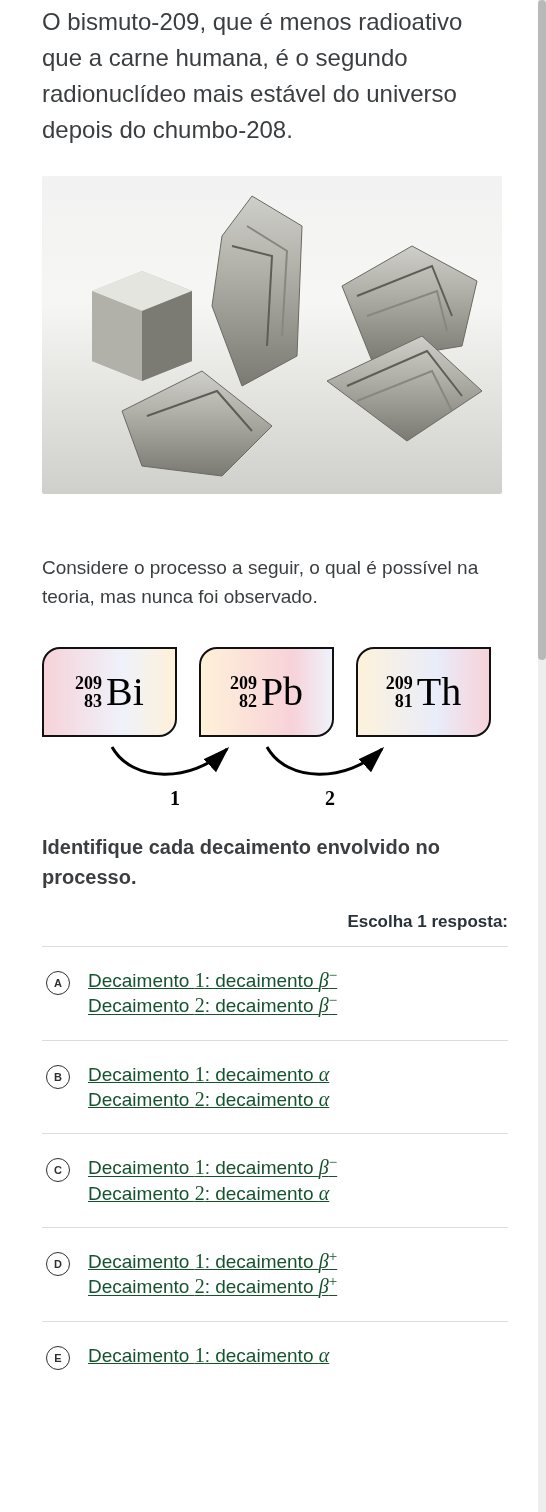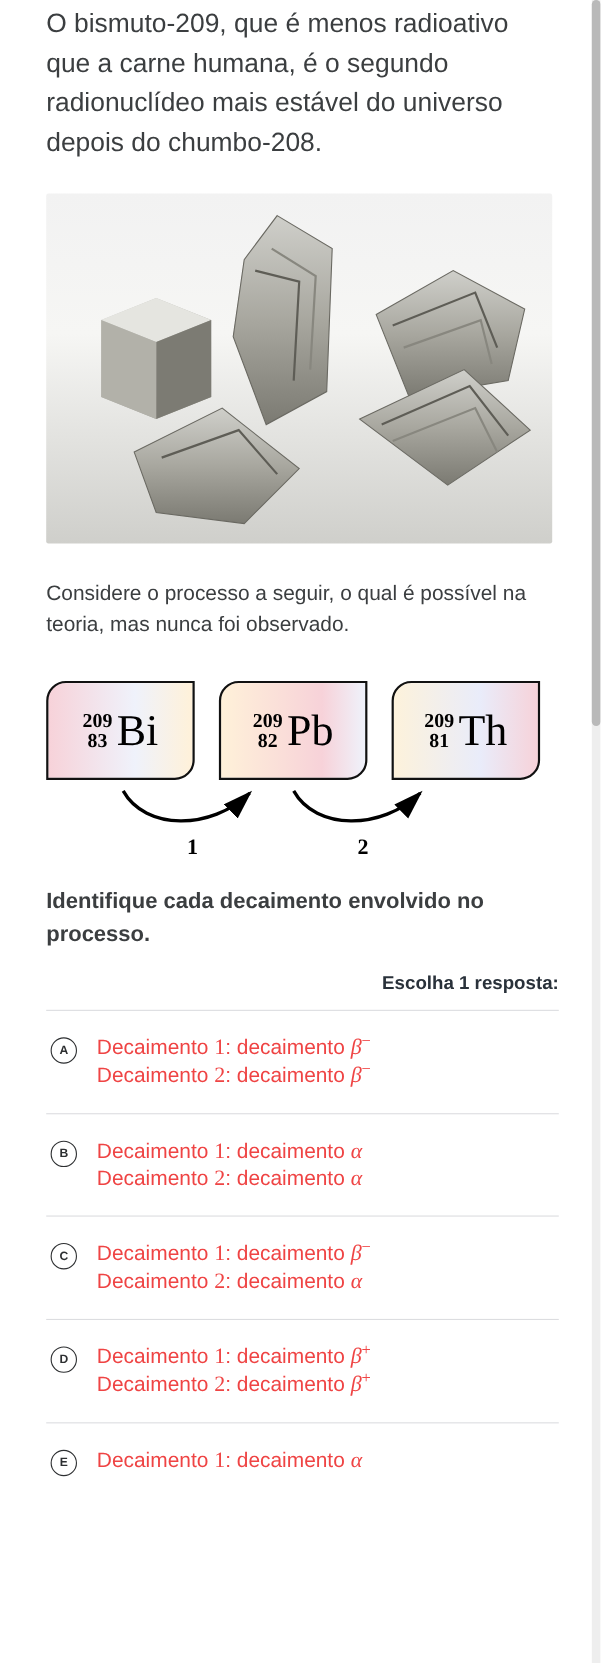--- a/index.html
+++ b/index.html
@@ -39,21 +39,21 @@
     margin-top: 28px;
     width: 460px;
     height: 318px;
     background: linear-gradient(180deg,#f2f2f2 0%,#f6f6f4 40%,#cfcfcb 100%);
     border-radius: 2px;
     position: relative;
     overflow: hidden;
   }
   .image-box svg { width: 100%; height: 100%; }
   .para2 {
-    margin-top: 32px;
+    margin-top: 60px;
     font-size: 19px;
     line-height: 1.5;
     color: #3b3e40;
   }
   .diagram {
     margin-top: 36px;
     display: flex;
     gap: 22px;
     justify-content: flex-start;
   }
@@ -72,21 +72,21 @@
   .tile.g2 { background: linear-gradient(90deg,#fff1d9 0%,#f7d2d9 70%,#eff2fb 100%); }
   .tile.g3 { background: linear-gradient(90deg,#fdf2db 0%,#e9ecfa 60%,#f7d2d9 100%); }
   .tile .nums {
     font-size: 18px;
     font-weight: bold;
     line-height: 1.0;
     text-align: right;
     margin-right: 4px;
   }
   .tile .nums .mass { display: block; }
-  .tile .nums .atomic { display: block; text-align: center; }
+  .tile .nums .atomic { display: block; }
   .tile .sym {
     font-size: 40px;
     font-weight: normal;
     line-height: 1;
   }
   .arrows {
     margin-top: 8px;
     position: relative;
     height: 70px;
   }
@@ -131,21 +131,22 @@
     border-radius: 50%;
     font-size: 11px;
     font-weight: 600;
     display: flex;
     align-items: center; justify-content: center;
     color: #2d2f31;
   }
   .option .lines {
     flex: 1 1 auto;
     font-size: 19px;
-    color: #ef4444;
+    color: #14532d;
+    text-decoration: underline;
   }
   .option .lines .line + .line { }
   .option .lines .line .lab { }
   .option .lines .line .num { font-family: "Times New Roman", Georgia, serif; font-size: 20px; }
   .option .lines .line .val { font-family: "Times New Roman", Georgia, serif; font-style: italic; font-size: 20px; }
   .option .lines .line .sup { font-family: "Times New Roman", Georgia, serif; font-size: 15px; vertical-align: super; font-style: normal; }
   .option.last { border-bottom: none; padding-bottom: 0; } 
 </style>
 </head>
 <body>

